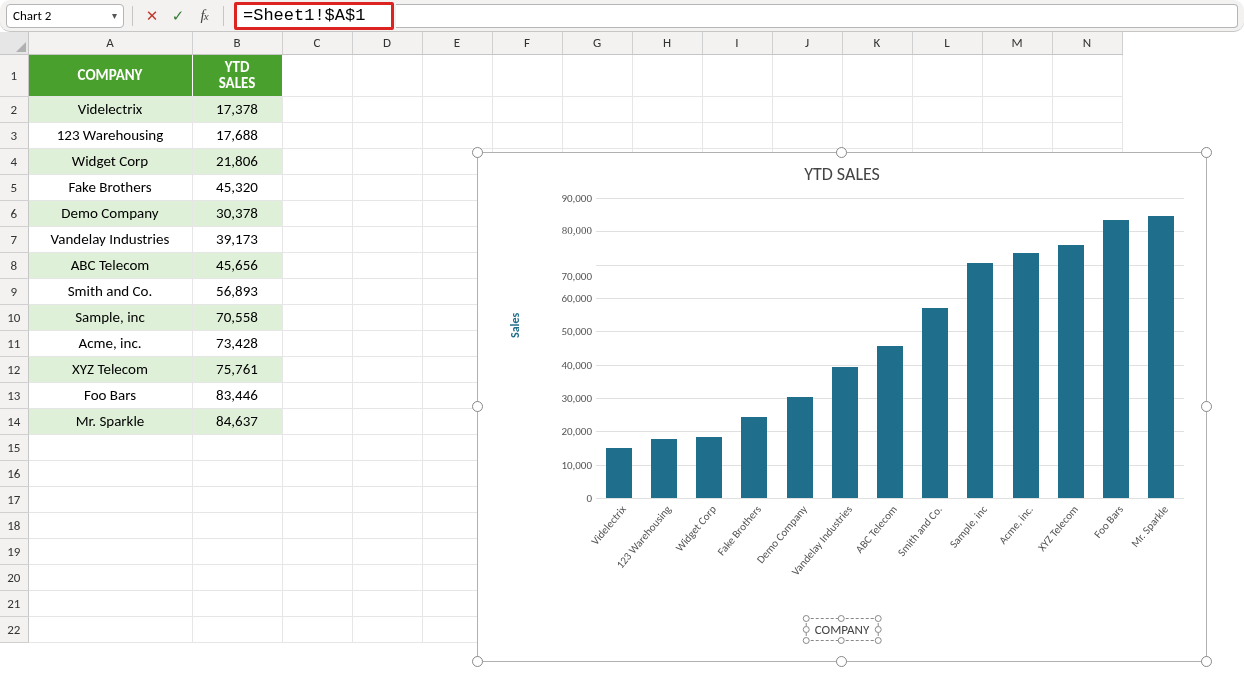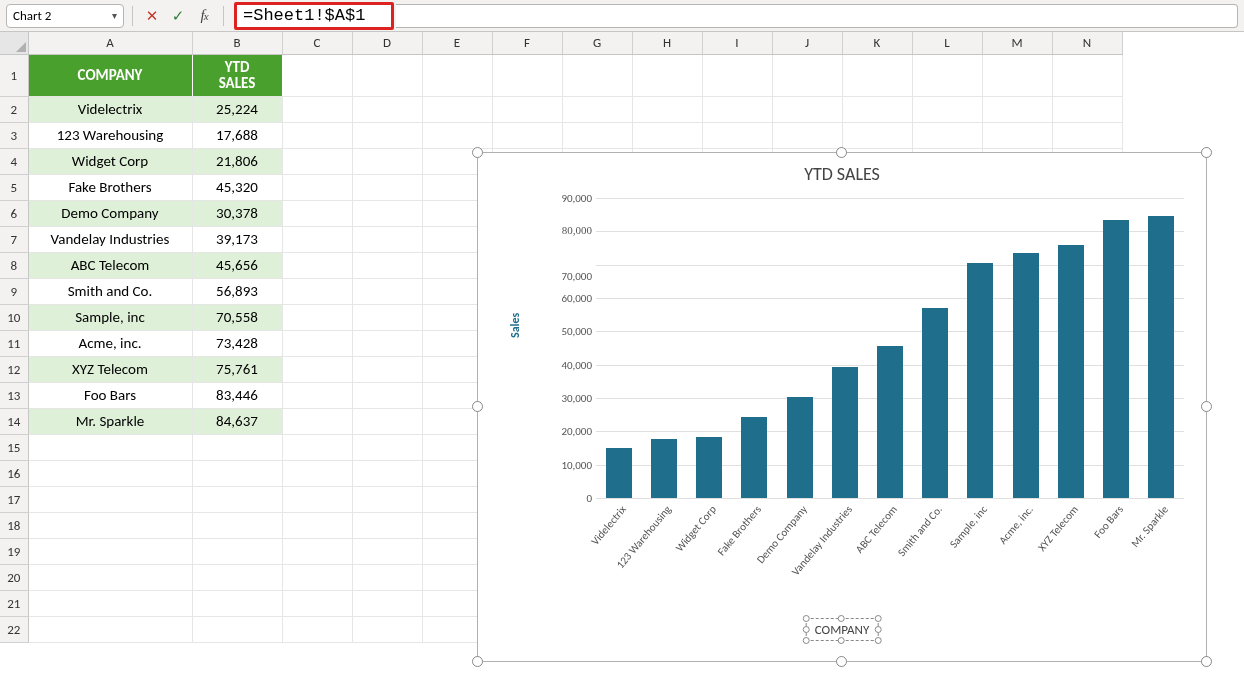--- a/index.html
+++ b/index.html
@@ -15,20 +15,21 @@
 
   
   .formula-bar {
     display: flex;
     align-items: center;
     height: 32px;
     background: #f3f2f1;
     border-bottom: 1px solid #c6c6c6;
     padding: 3px 6px;
     gap: 4px;
+    border-radius: 10px;
   }
   .namebox-wrap { display:flex; align-items:center; background:#fff; border:1px solid #b5b5b5; border-radius:4px; height:24px; padding:0 6px; width:118px; justify-content:space-between;}
   .namebox { border:none; outline:none; font-size:13px; width:80px; font-family: inherit; background:transparent;}
   .chev { font-size:10px; color:#555; }
   .divider-v { width:1px; height:20px; background:#c6c6c6; margin:0 4px;}
   .fb-btn { width:22px; height:22px; display:flex;align-items:center;justify-content:center; font-size:15px; cursor:pointer; color:#444;}
   .fb-cancel { color:#c0392b; }
   .fb-accept { color:#2e7d32; }
   .fb-fx { font-style:italic; font-family: "Times New Roman", serif; font-size:15px; letter-spacing:-1px;}
   .formula-input-wrap { flex:0 0 auto; margin-left:2px; display:flex; align-items:center; border:3px solid #d22; border-radius:2px; height:28px; padding:0 6px; background:#fff; width:160px;}
@@ -163,21 +164,21 @@
           <td class="cell"></td>
           <td class="cell"></td>
           <td class="cell"></td>
           <td class="cell"></td>
           <td class="cell"></td>
           <td class="cell"></td>
         </tr>
         <tr>
           <td class="rowhdr">2</td>
           <td class="cell band-odd center">Videlectrix</td>
-          <td class="cell band-odd center">25,224</td>
+          <td class="cell band-odd center">17,378</td>
           <td class="cell"></td>
           <td class="cell"></td>
           <td class="cell"></td>
           <td class="cell"></td>
           <td class="cell"></td>
           <td class="cell"></td>
           <td class="cell"></td>
           <td class="cell"></td>
           <td class="cell"></td>
           <td class="cell"></td>

